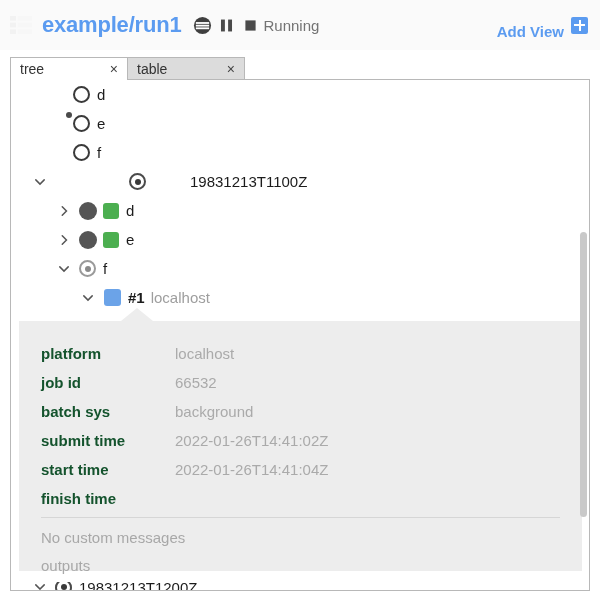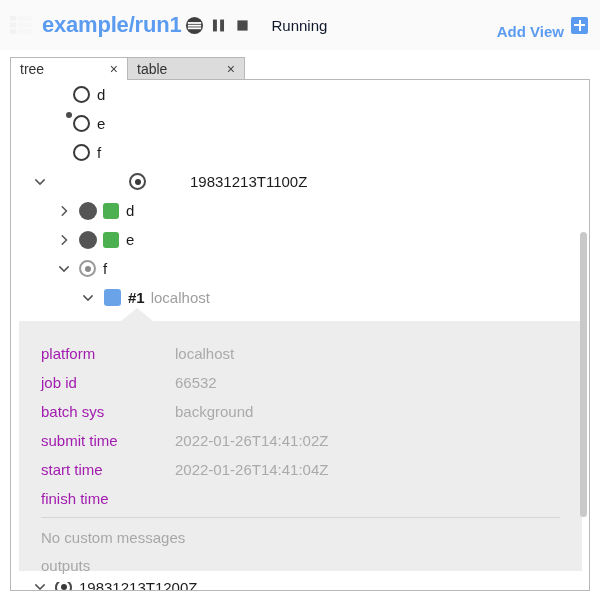--- a/index.html
+++ b/index.html
@@ -38,38 +38,37 @@
     display: block;
     flex: 0 0 auto;
     margin-right: 10px;
   }
 
   .wf-title {
     color: #5b9bf0;
     font-size: 22px;
     font-weight: bold;
     letter-spacing: -0.2px;
-    margin-right: 2px;
+    margin-right: 10px;
     white-space: nowrap;
   }
 
   .ctrl-btn {
     width: 22px; height: 22px;
     display: inline-flex;
     align-items: center;
     justify-content: center;
     flex: 0 0 auto;
     margin-right: 2px;
     cursor: pointer;
   }
 
   .status-text {
-    color: #0f172a;
+    color: #737373;
     font-size: 15px;
-    margin-left: 16px;
     white-space: nowrap;
   }
 
   .spacer { flex: 1 1 auto; }
 
   .add-view {
     display: inline-flex;
     align-items: center;
     gap: 7px;
     cursor: pointer;
@@ -285,21 +284,22 @@
   }
   .info-row {
     display: flex;
     align-items: center;
     height: 29px;
     font-size: 15px;
   }
   .info-key {
     width: 134px;
     flex: 0 0 auto;
-    color: #a21caf;
+    color: #14532d;
+    font-weight: bold;
   }
   .info-val { color: #aaaaaa; }
   .info-divider {
     border: none;
     border-top: 1px solid #d6d6d6;
     margin: 4px 0 6px 0;
   }
   .info-sub {
     font-size: 15px;
     color: #a8a8a8;

